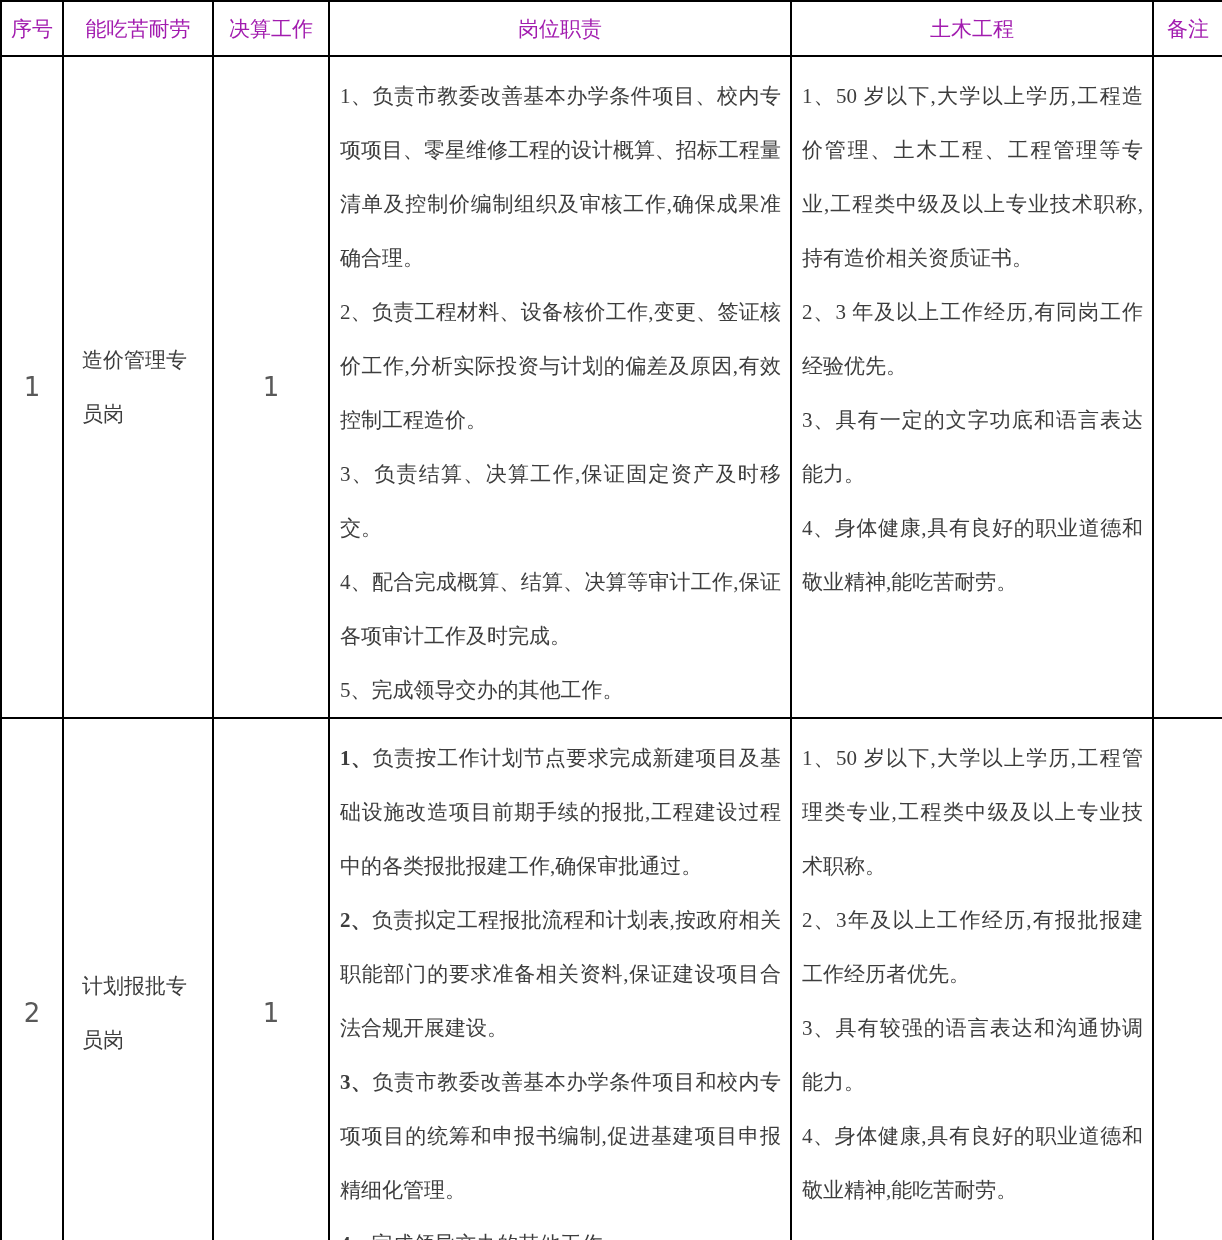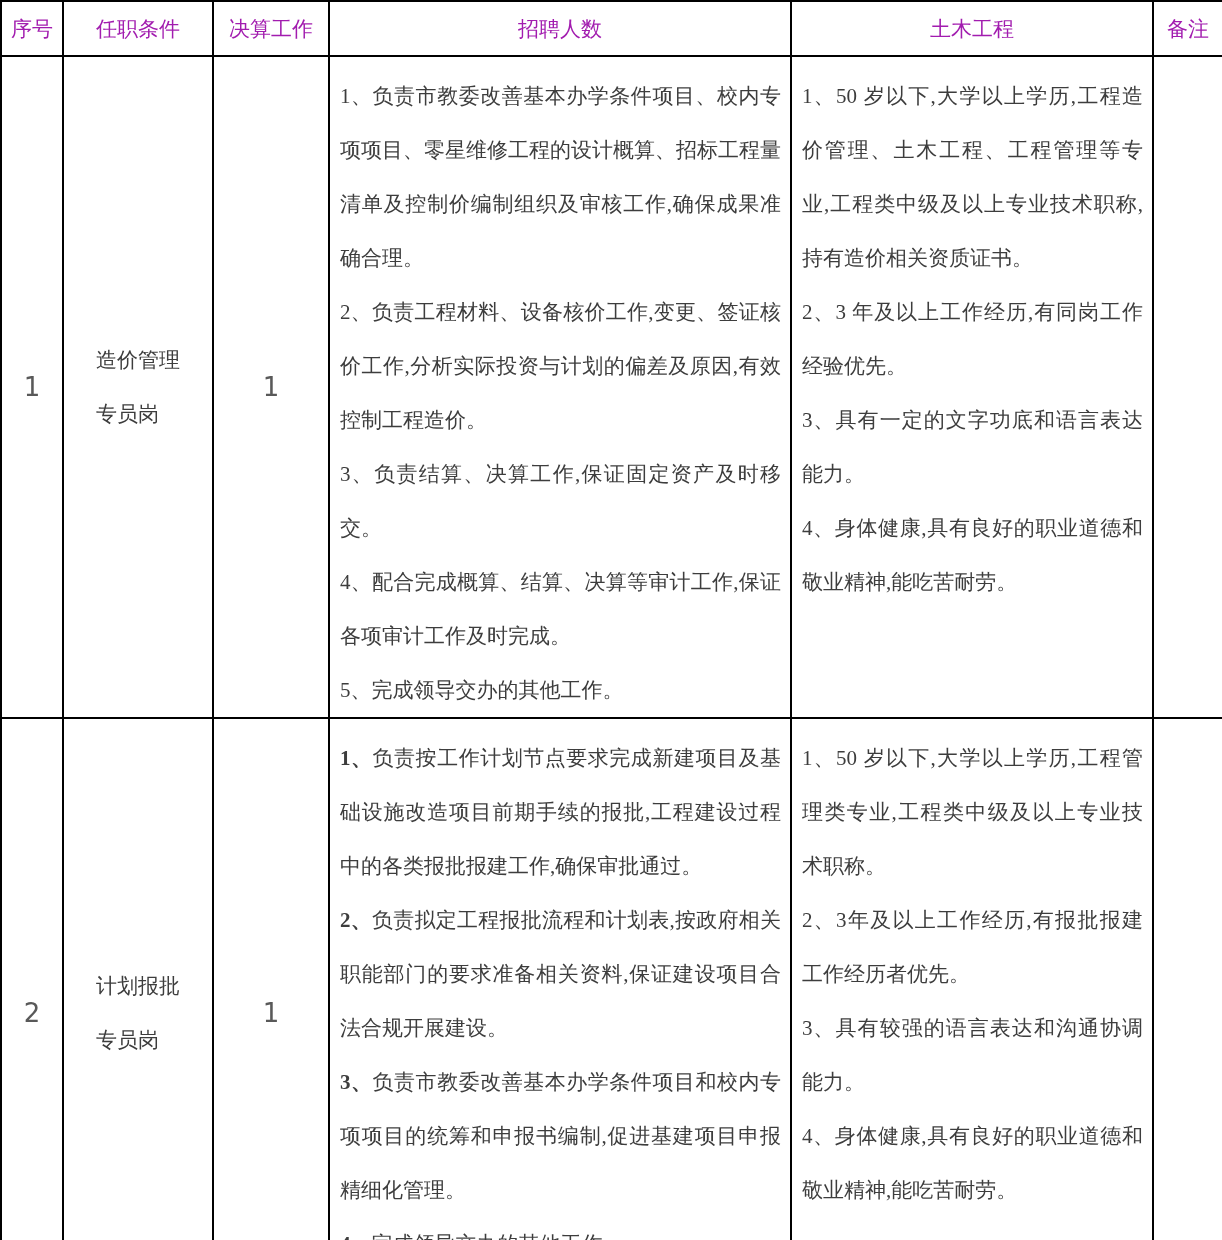--- a/index.html
+++ b/index.html
@@ -36,21 +36,21 @@
   td.seq-cell, td.headcount-cell {
     text-align: center;
     vertical-align: middle;
     color: #595959;
     font-family: "DejaVu Sans", "Liberation Sans", sans-serif;
     font-size: 26px;
   }
   td.position-cell {
     vertical-align: middle;
     text-align: left;
-    padding: 0 32px;
+    padding: 0 18px;
     font-size: 21px;
     line-height: 54px;
     color: #3d3d3d;
   }
   td.text-cell {
     vertical-align: top;
     text-align: justify;
     text-justify: inter-character;
     padding: 12px 9px 0 10px;
     font-size: 21px;
@@ -75,23 +75,23 @@
     <col style="width:62px">
     <col style="width:150px">
     <col style="width:116px">
     <col style="width:462px">
     <col style="width:362px">
     <col style="width:70px">
   </colgroup>
   <thead>
     <tr class="header-row">
       <th>序号</th>
-      <th>任职条件</th>
+      <th>能吃苦耐劳</th>
       <th>决算工作</th>
-      <th>招聘人数</th>
+      <th>岗位职责</th>
       <th>土木工程</th>
       <th>备注</th>
     </tr>
   </thead>
   <tbody>
       <tr class="body-row-1">
         <td class="seq-cell">1</td>
         <td class="position-cell">造价管理专员岗</td>
         <td class="headcount-cell">1</td>
         <td class="text-cell">

